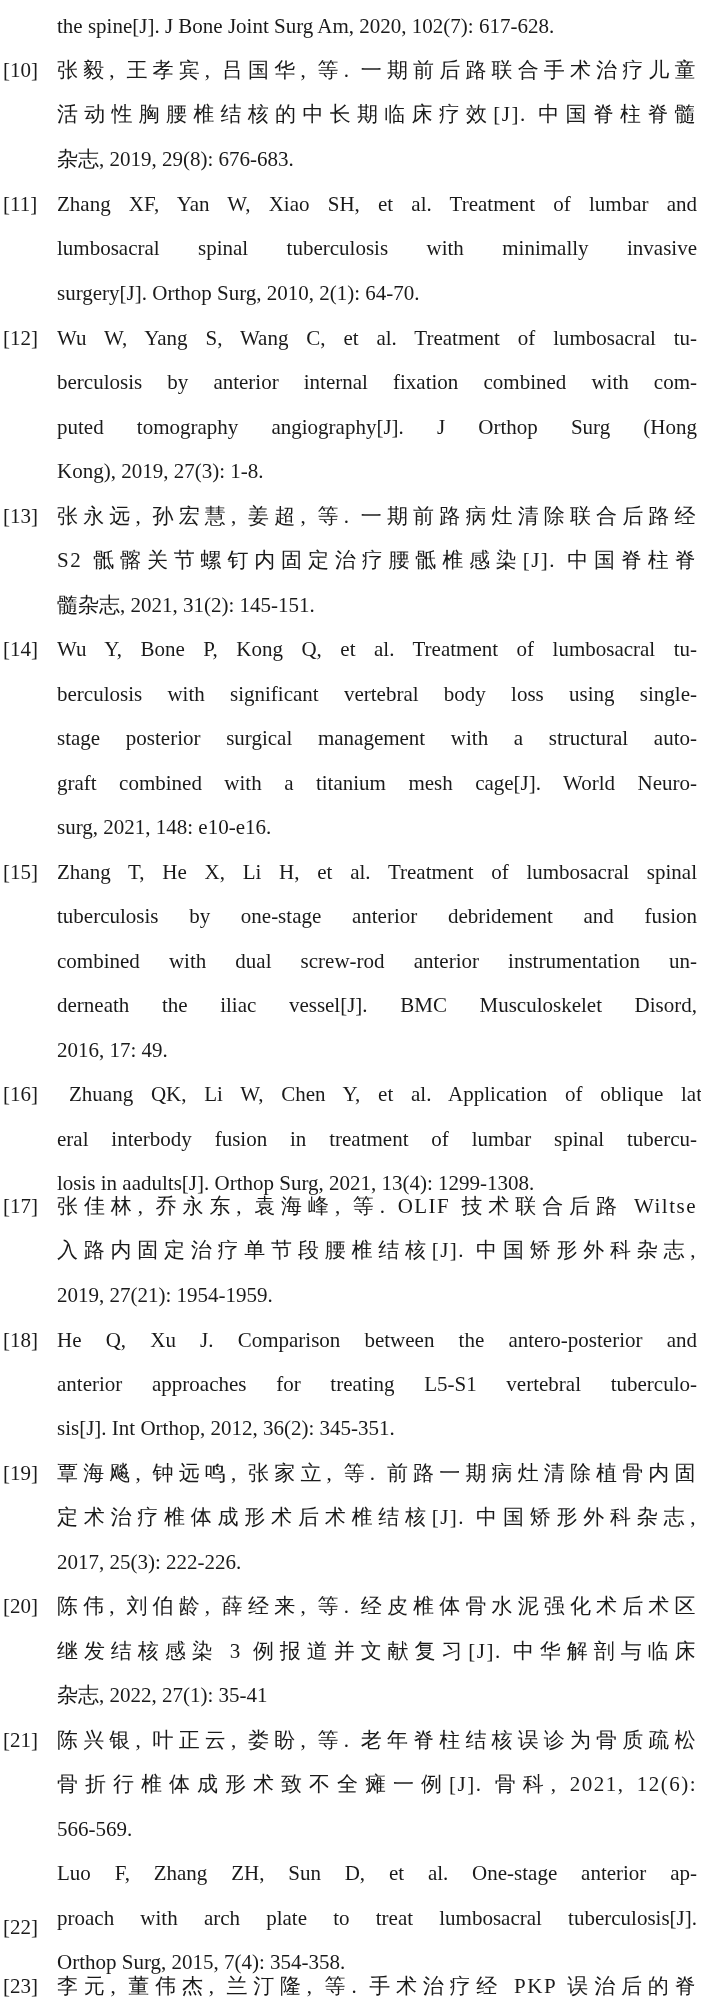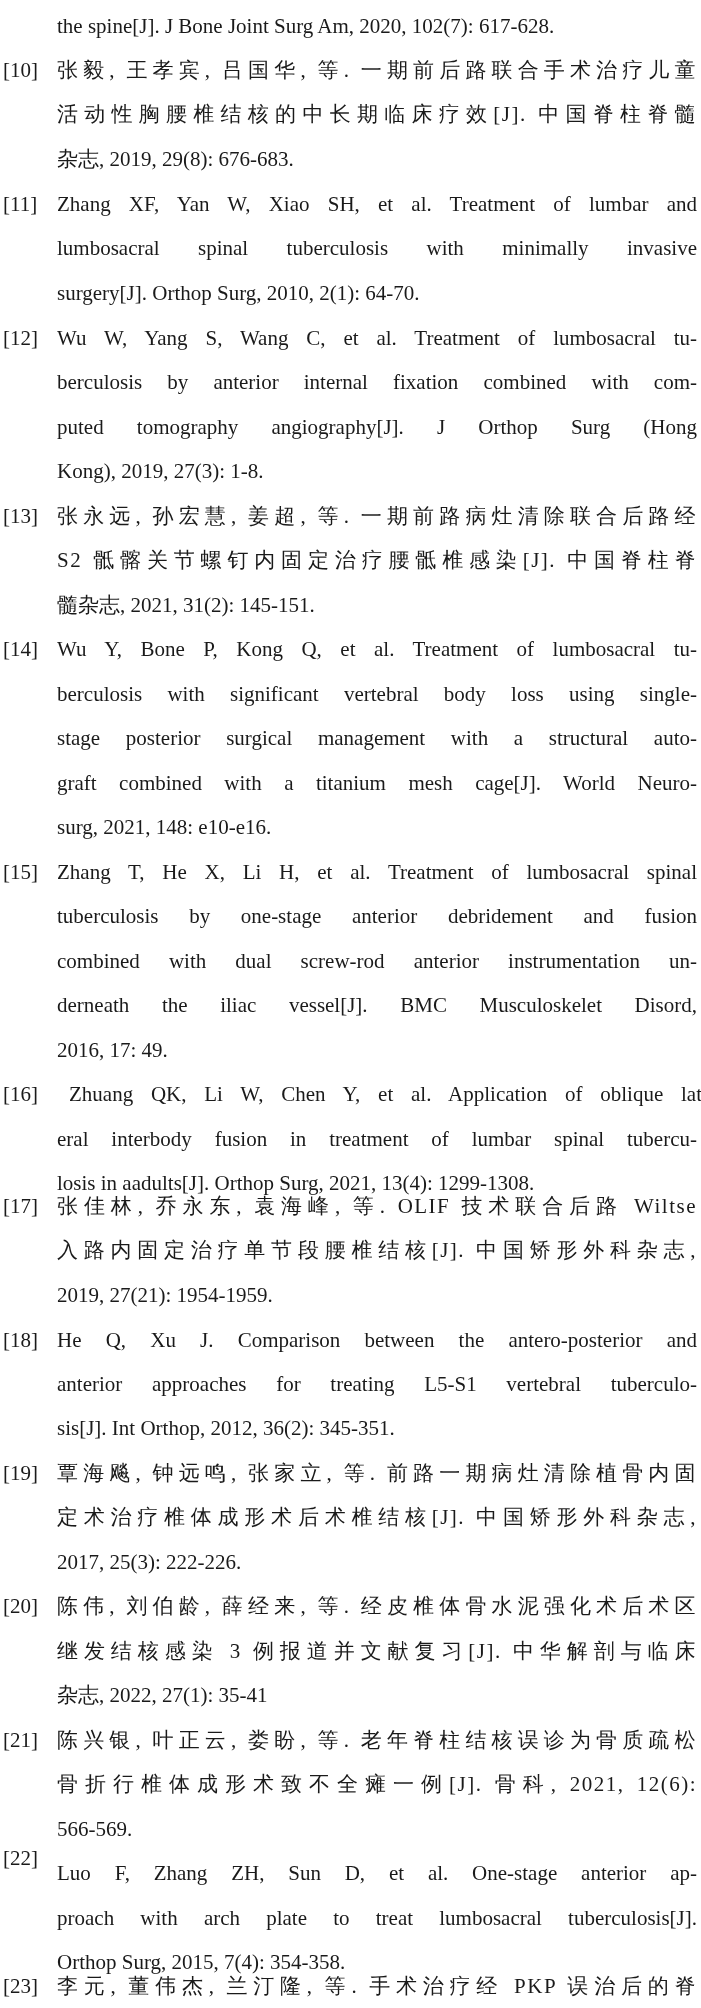--- a/index.html
+++ b/index.html
@@ -123,21 +123,21 @@
   </div>
 
   <div class="ref">
     <div class="num" style="top:1718px;">[21]</div>
     <div class="line zh" style="top:1718px;">陈兴银, 叶正云, 娄盼, 等. 老年脊柱结核误诊为骨质疏松</div>
     <div class="line zh" style="top:1762px;">骨折行椎体成形术致不全瘫一例[J]. 骨科, 2021, 12(6):</div>
     <div class="line last" style="top:1807px;">566-569.</div>
   </div>
 
   <div class="ref">
-    <div class="num" style="top:1836px;">[22]</div>
+    <div class="num" style="top:1905px;">[22]</div>
     <div class="line" style="top:1851px;">Luo F, Zhang ZH, Sun D, et al. One-stage anterior ap-</div>
     <div class="line" style="top:1896px;">proach with arch plate to treat lumbosacral tuberculosis[J].</div>
     <div class="line last" style="top:1940px;">Orthop Surg, 2015, 7(4): 354-358.</div>
   </div>
 
   <div class="ref">
     <div class="num" style="top:1964px;">[23]</div>
     <div class="line zh" style="top:1964px;">李元, 董伟杰, 兰汀隆, 等. 手术治疗经 PKP 误治后的脊</div>
   </div>
 

